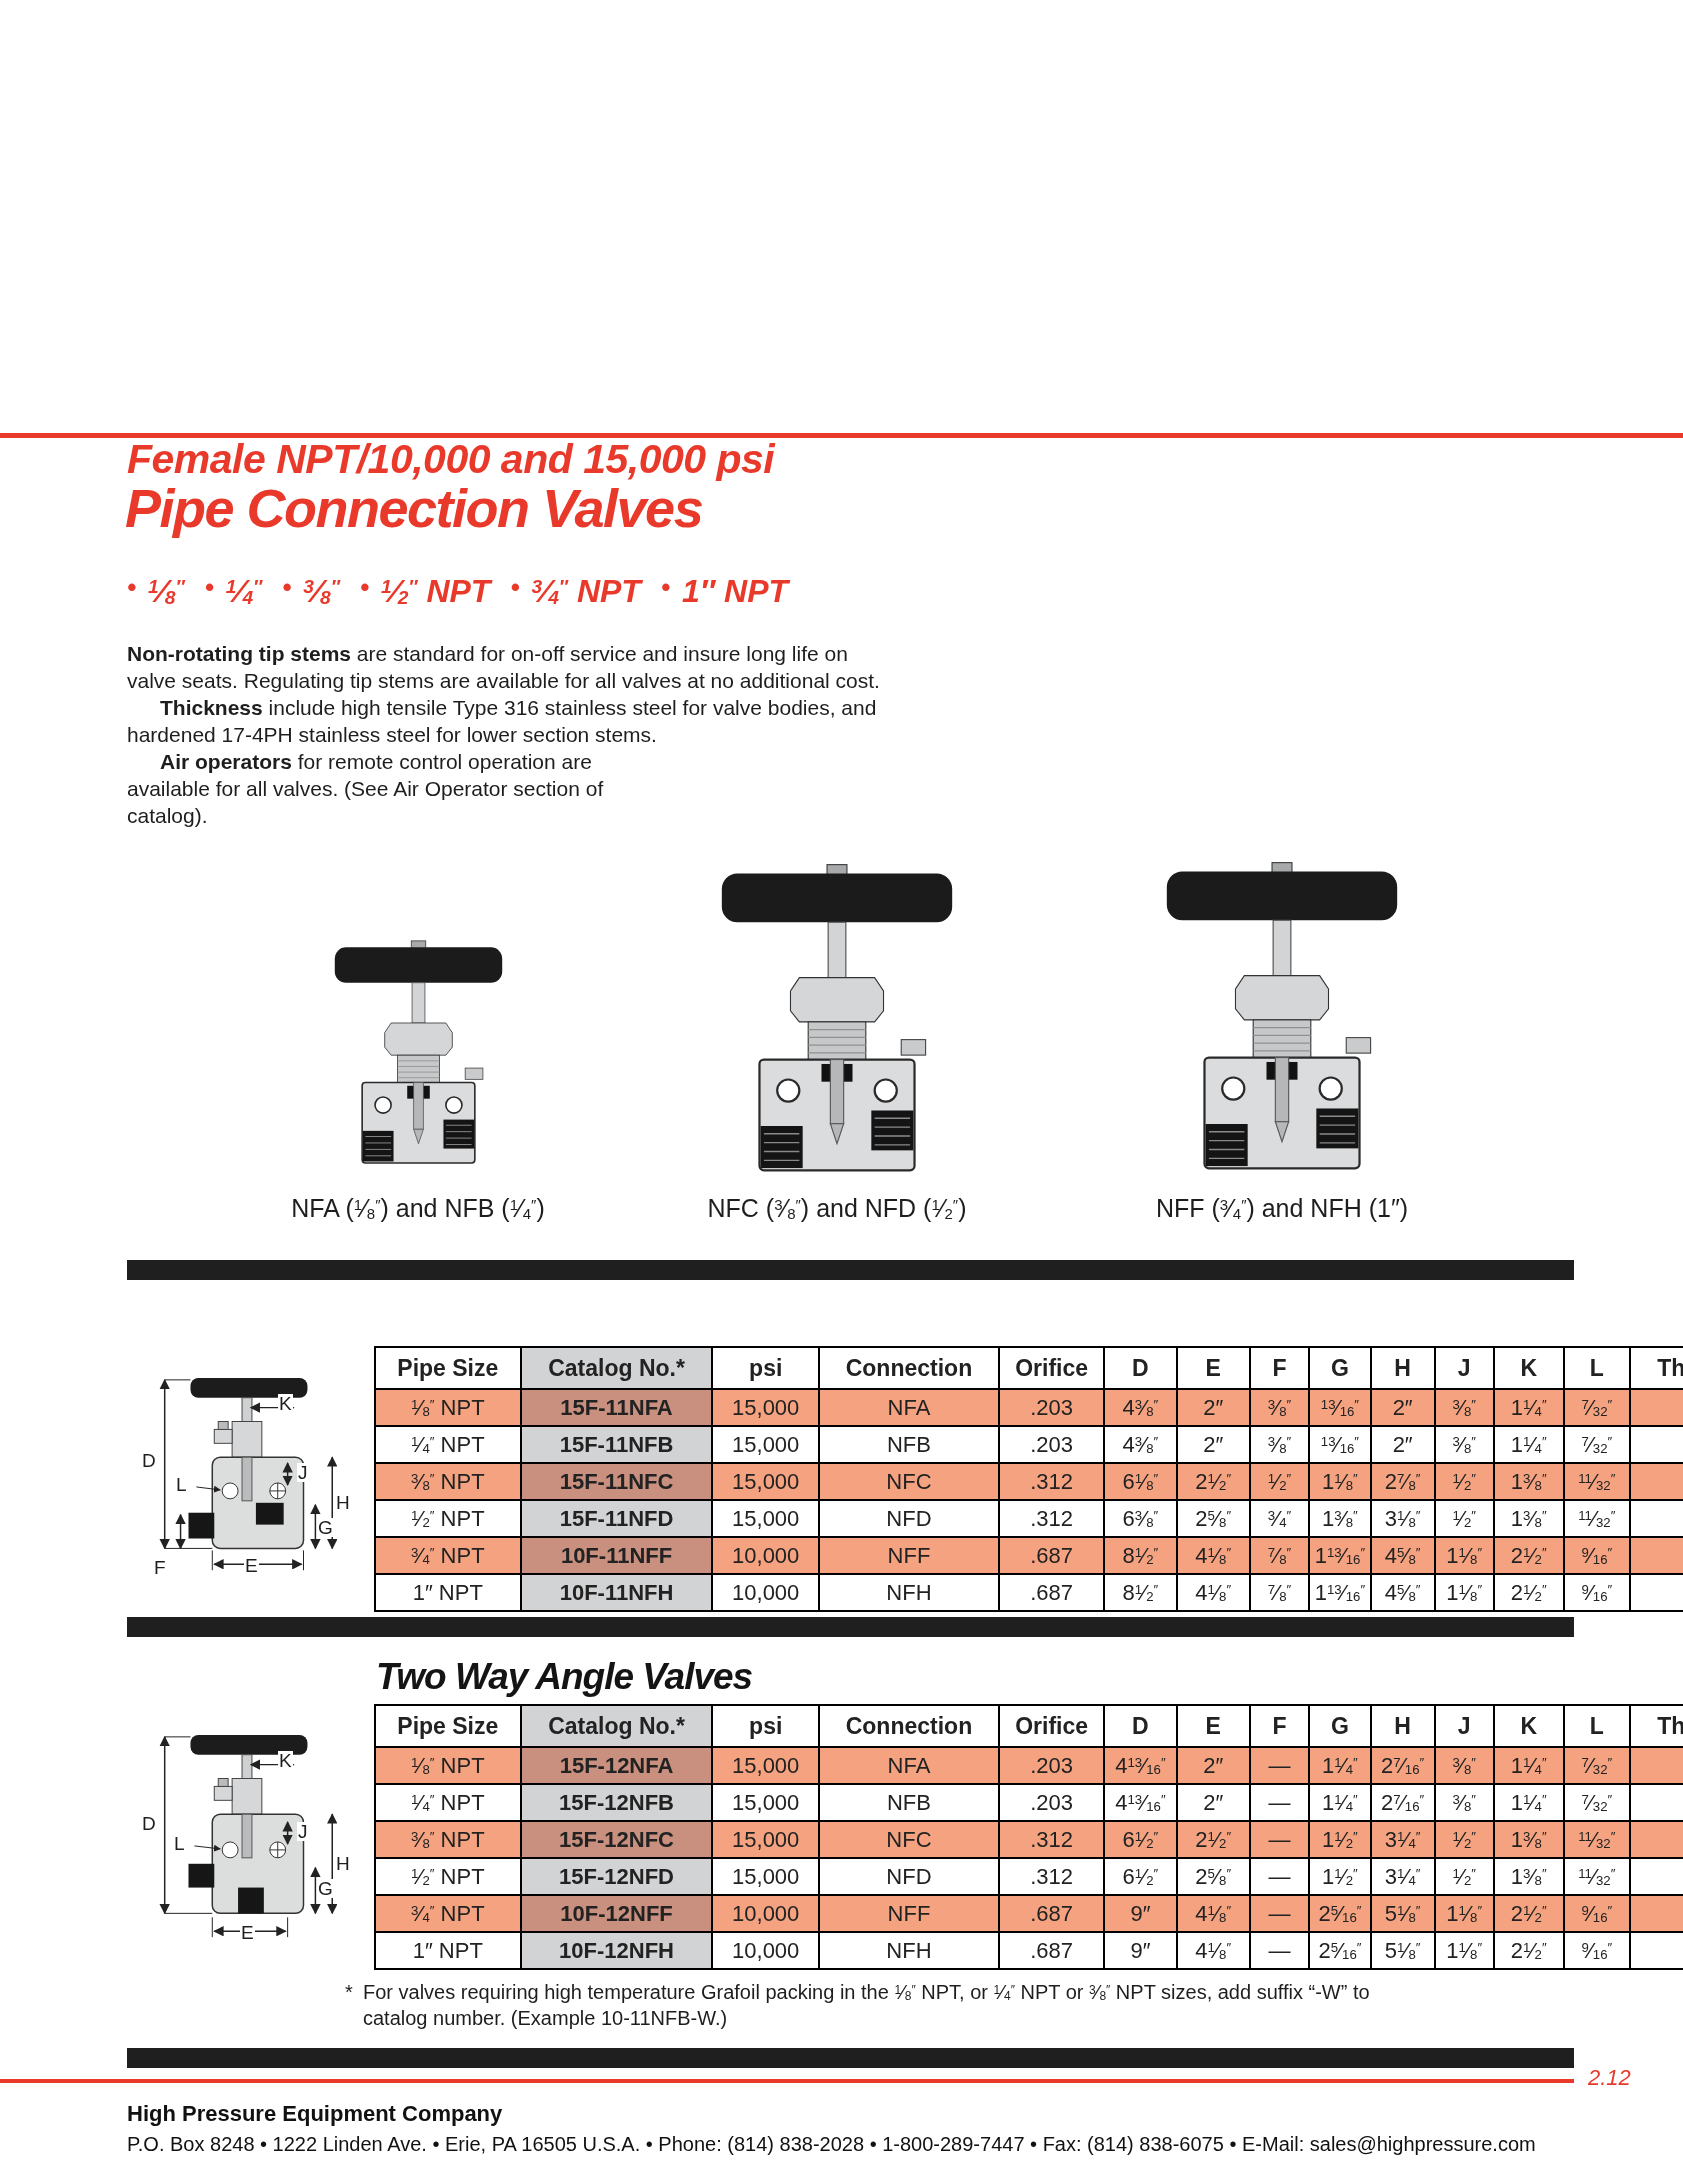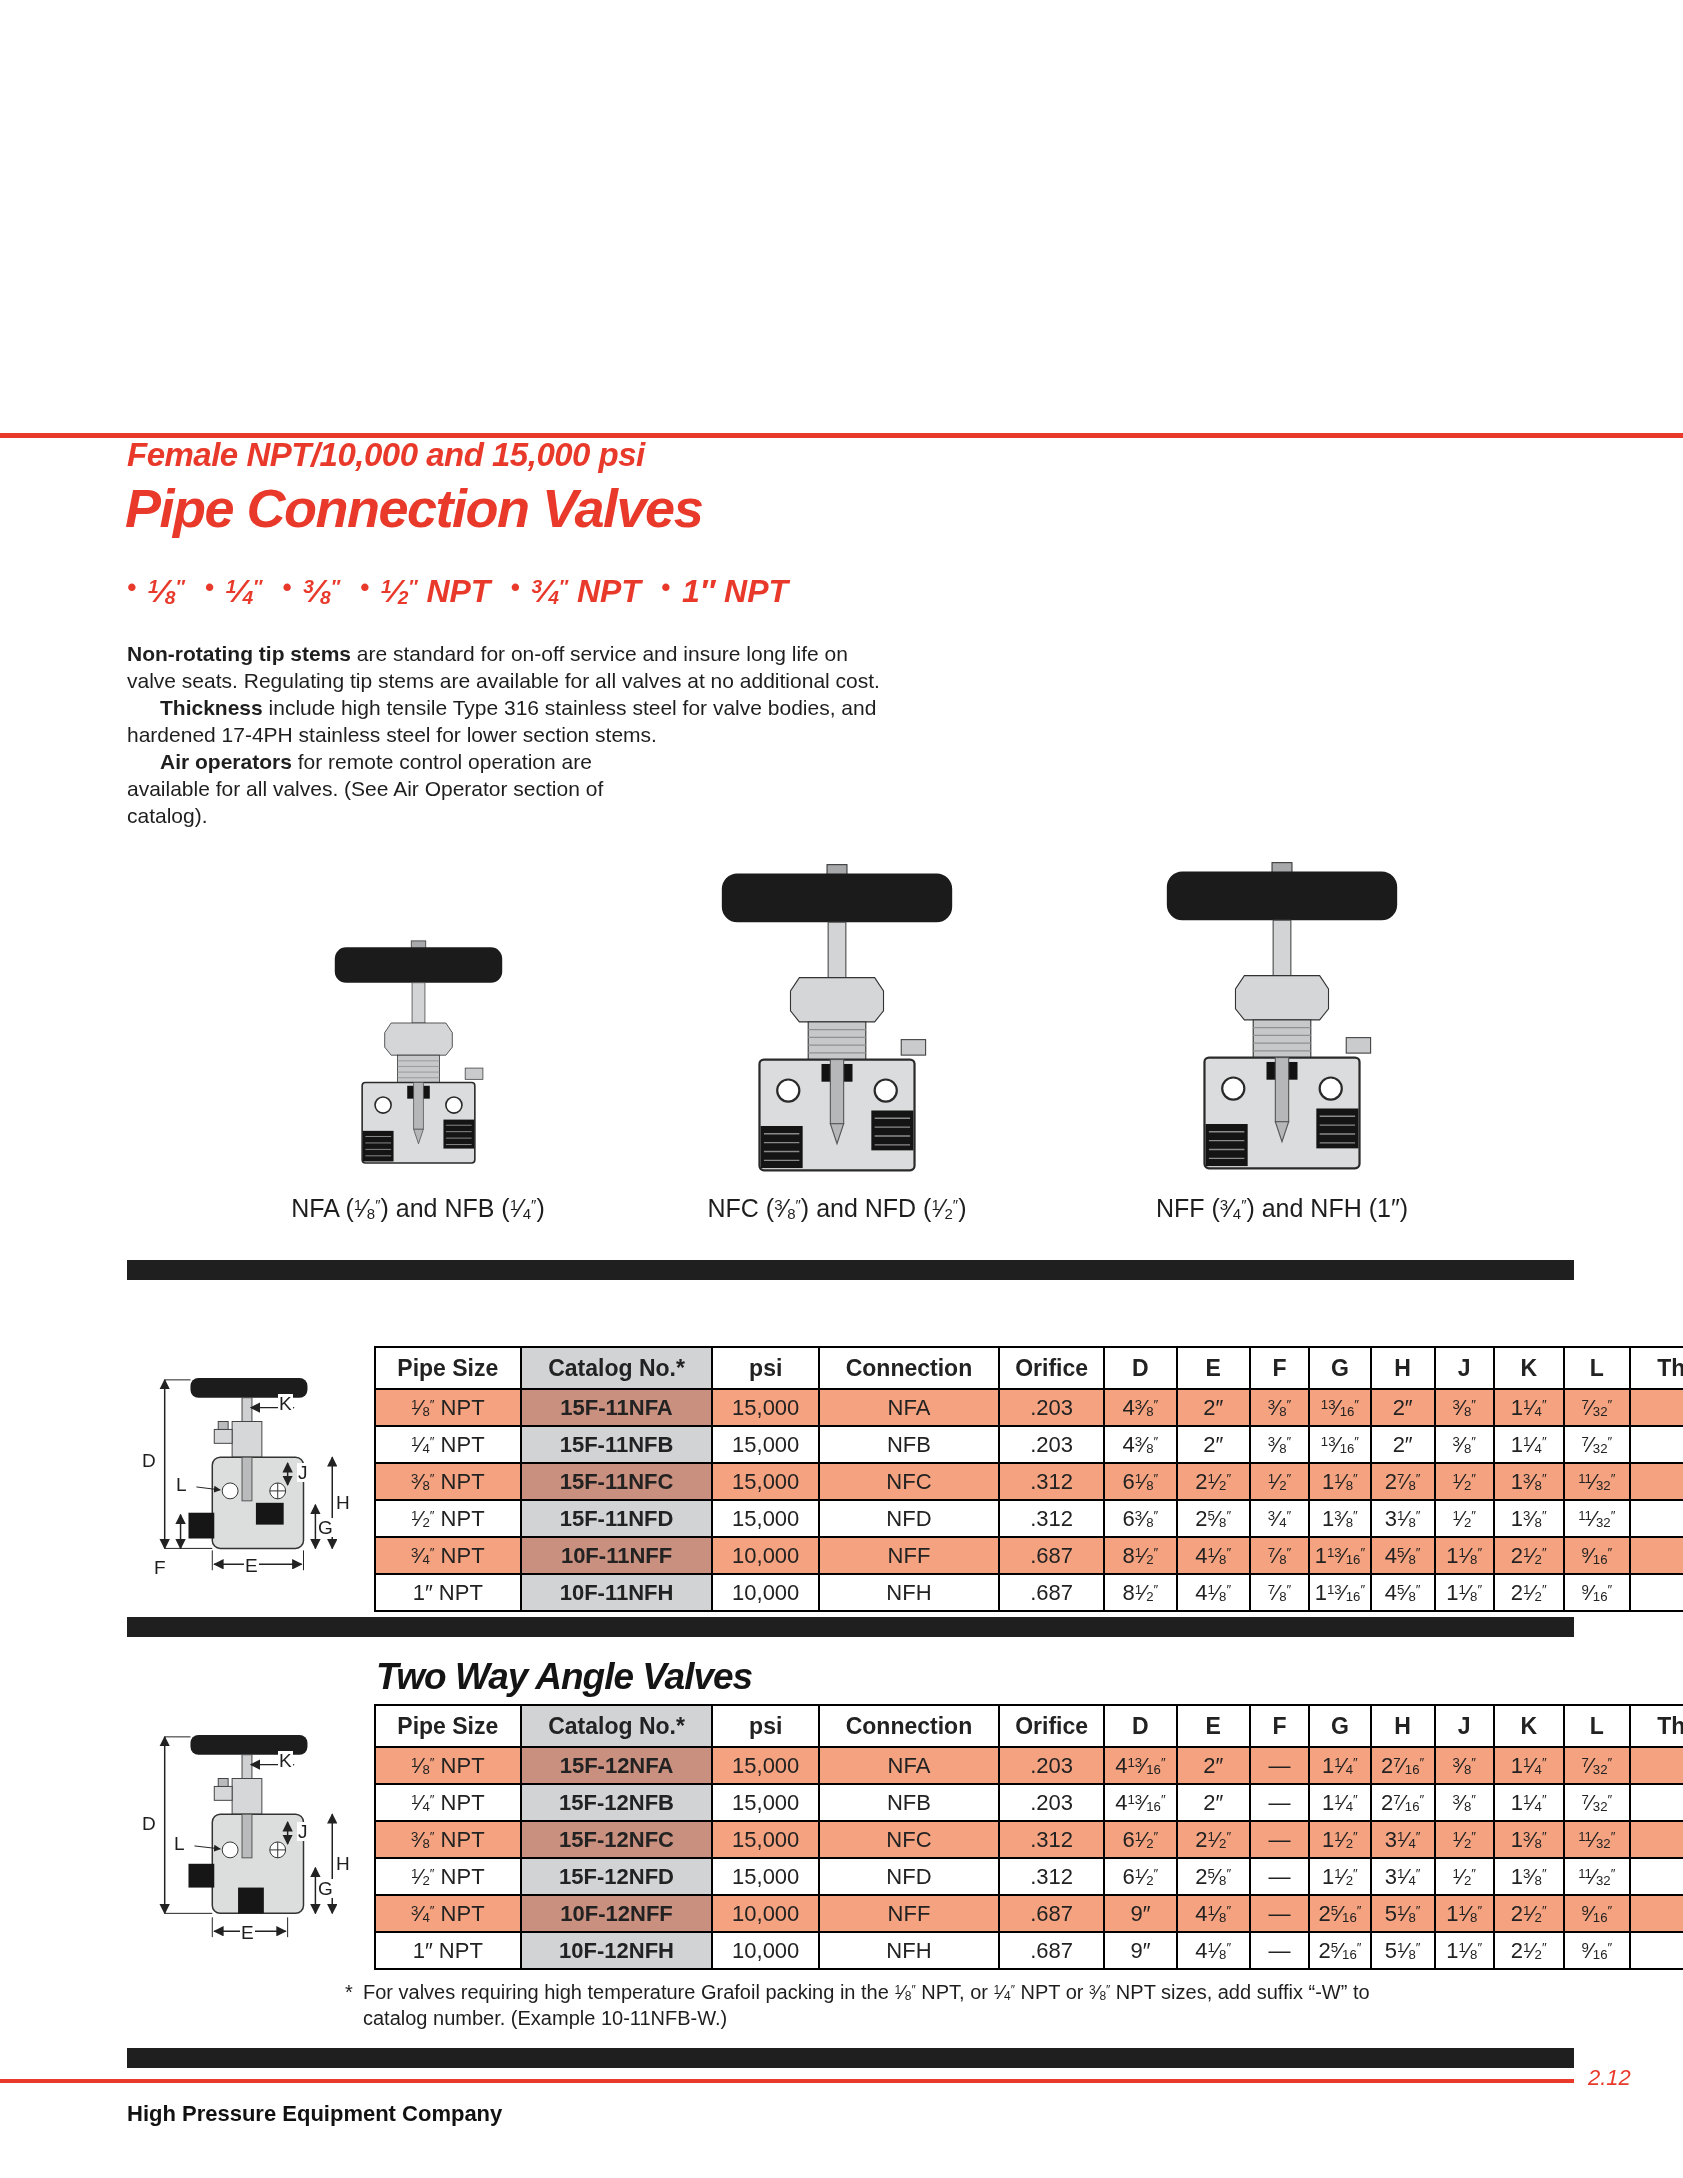--- a/index.html
+++ b/index.html
@@ -13,21 +13,21 @@
   html,body{margin:0;padding:0;background:#ffffff;}
   .page{
     position:relative;width:1683px;height:2178px;background:#fff;overflow:hidden;
     font-family:"Liberation Sans",sans-serif;color:#222;
   }
   
   .rule-top{position:absolute;left:0;top:433px;width:1683px;height:5px;background:var(--accent);}
   .rule-bottom{position:absolute;left:0;top:2079px;width:1574px;height:4px;background:var(--accent);}
 
   
-  .eyebrow{position:absolute;left:127px;top:436px;font-size:33px;font-weight:bold;font-style:italic;color:var(--accent);letter-spacing:-0.5px;}
+  .eyebrow{position:absolute;left:127px;top:436px;font-size:41px;font-weight:bold;font-style:italic;color:var(--accent);letter-spacing:-0.5px;}
   .page-title{position:absolute;left:125px;top:477px;font-size:54px;font-weight:bold;font-style:italic;color:var(--accent);letter-spacing:-1.5px;}
   .size-list{position:absolute;left:127px;top:572px;font-size:32px;font-weight:bold;font-style:italic;color:var(--accent);white-space:nowrap;}
   .size-list .dot{margin:0 12px 0 20px;font-size:26px;vertical-align:6px;}
   .size-list .dot:first-child{margin-left:0;}
 
   
   .fr{white-space:nowrap;}
   .fr sup{font-size:60%;vertical-align:0.45em;line-height:0;}
   .fr sub{font-size:60%;vertical-align:-0.10em;line-height:0;}
   .fr .fsl{padding:0 0.01em;}
@@ -495,15 +495,16 @@
   <div class="footnote">
     <span class="fn-marker">*</span>
     <span class="fn-text">For valves requiring high temperature Grafoil packing in the <span class="fr"><sup>1</sup><span class="fsl">⁄</span><sub>8</sub><sup>″</sup></span> NPT, or <span class="fr"><sup>1</sup><span class="fsl">⁄</span><sub>4</sub><sup>″</sup></span> NPT or <span class="fr"><sup>3</sup><span class="fsl">⁄</span><sub>8</sub><sup>″</sup></span> NPT sizes, add suffix “-W” to catalog number. (Example 10-11NFB-W.)</span>
   </div>
 
   <div class="bar" style="top:2048px"></div>
 
   <div class="rule-bottom"></div>
   <div class="page-number">2.12</div>
   <div class="footer-company">High Pressure Equipment Company</div>
+  <div class="footer-contact">P.O. Box 8248  •  1222 Linden Ave.  •  Erie, PA 16505  U.S.A.  •  Phone: (814) 838-2028  •  1-800-289-7447  •  Fax: (814) 838-6075  •  E-Mail: sales@highpressure.com</div>
 
 </div>
 
 
 </body></html>

